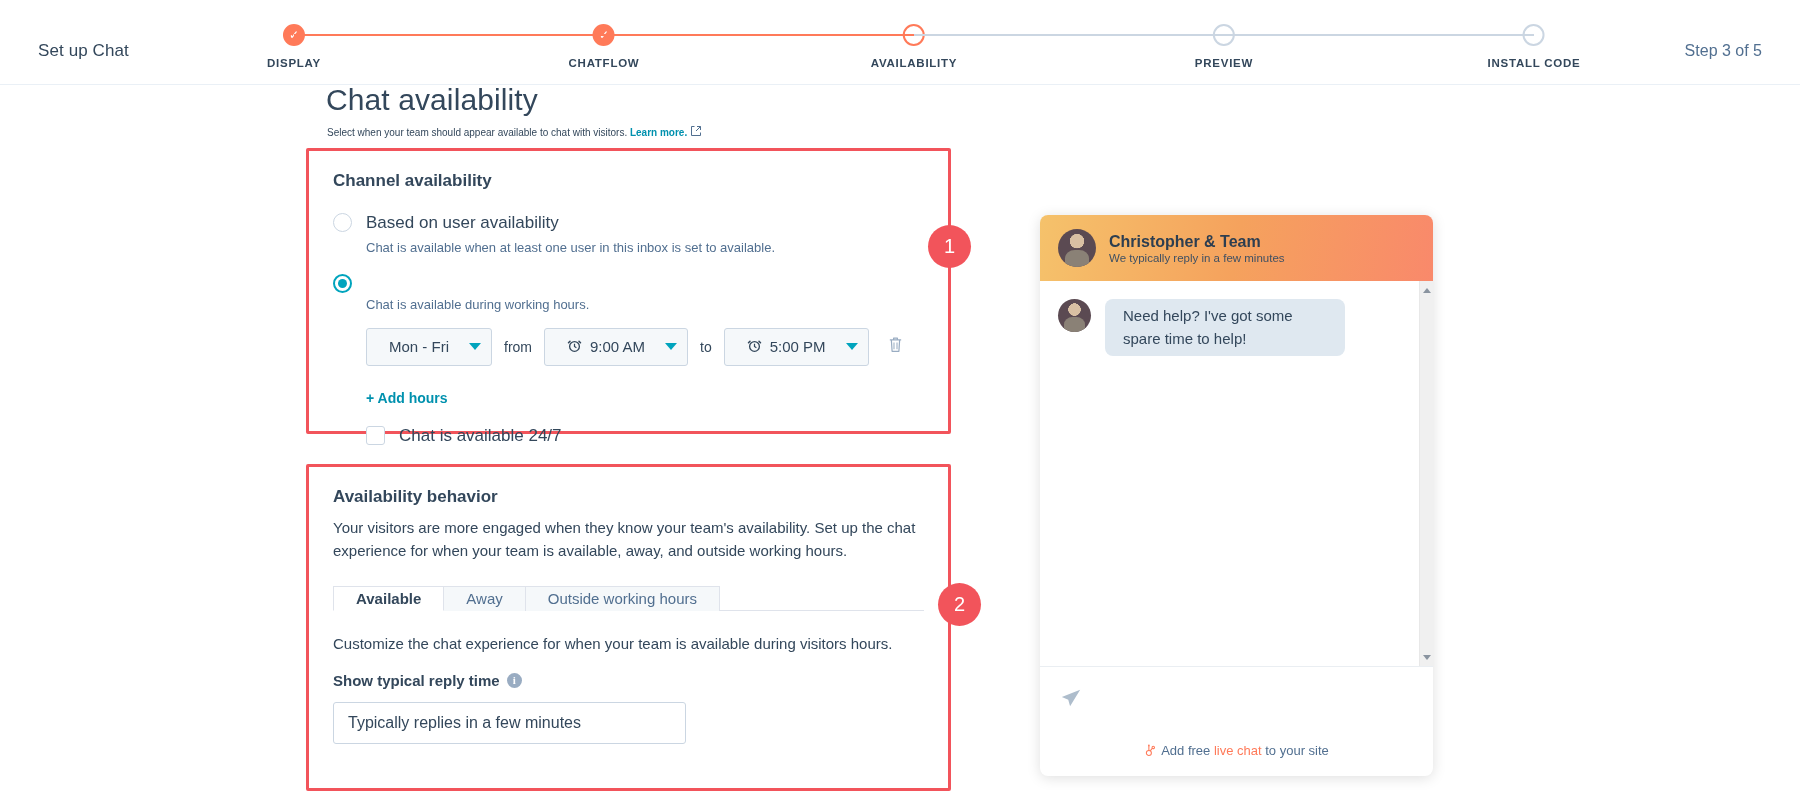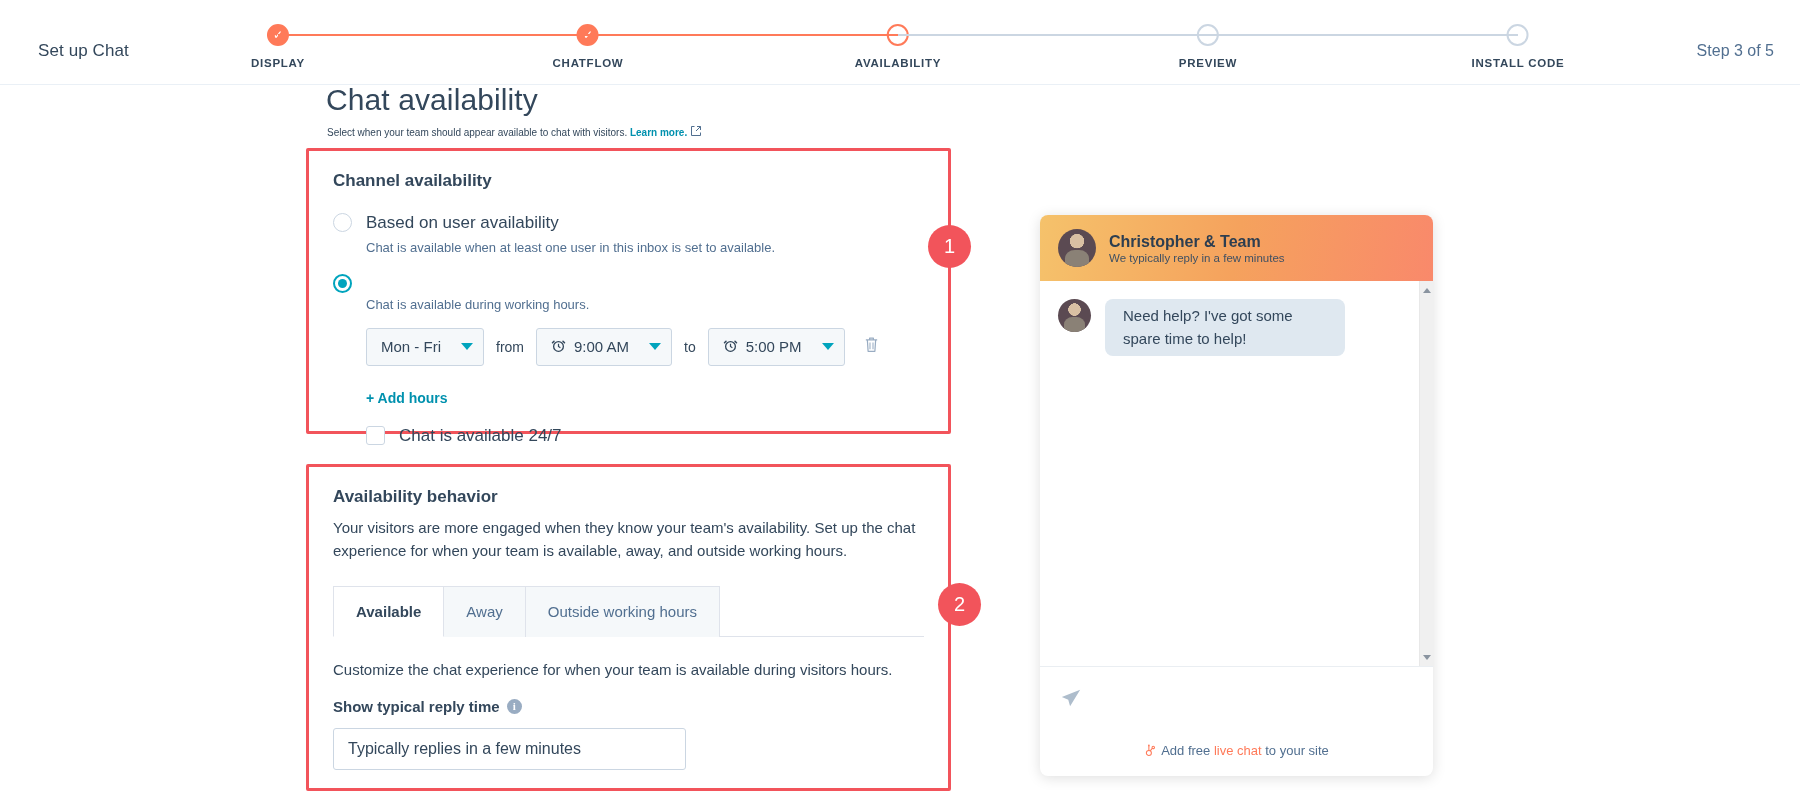--- a/index.html
+++ b/index.html
@@ -14,24 +14,24 @@
   
   .topbar {
     position: absolute; left: 0; top: 0; width: 1800px; height: 85px;
     background: #fff; border-bottom: 1px solid #eaf0f6;
   }
   .setup-title {
     position: absolute; left: 38px; top: 41px;
     font-size: 17px; color: #33475b; letter-spacing: .1px;
   }
   .step-count {
-    position: absolute; right: 26px; top: 42px;
+    position: absolute; right: 38px; top: 42px;
     font-size: 16px; color: #516f90;
   }
-  .stepper { position: absolute; left: 278px; top: 24px; width: 1240px; height: 55px; }
+  .stepper { position: absolute; left: 294px; top: 24px; width: 1240px; height: 55px; }
   .step { position: absolute; top: 0; transform: translateX(-50%); text-align: center; }
   .step .dot {
     width: 22px; height: 22px; border-radius: 50%;
     margin: 0 auto; position: relative; z-index: 3;
     background: #fff; border: 2px solid #cbd6e2;
   }
   .step.done .dot { background: #ff7a59; border-color: #ff7a59; }
   .step.current .dot { background: #fff; border: 2px solid #ff7a59; }
   .step .dot .check {
     position: absolute; left: 0; top: 0; width: 100%; height: 100%;
@@ -101,21 +101,21 @@
     margin-top: 1px; margin-bottom: 16px;
   }
 
   
   .hours-row {
     display: flex; align-items: center; margin-left: 33px; margin-bottom: 10px;
   }
   .select {
     height: 38px; border: 1px solid #cbd6e2; border-radius: 3px;
     background: #f5f8fa; display: flex; align-items: center;
-    padding: 0 10px 0 14px; font-size: 15px; color: #33475b;
+    padding: 0 10px 0 22px; font-size: 15px; color: #33475b;
     min-width: 104px; justify-content: space-between;
   }
   .select .caret {
     width: 0; height: 0; margin-left: 20px;
     border-left: 6px solid transparent; border-right: 6px solid transparent;
     border-top: 7px solid #00a4bd;
   }
   .select .val { display: flex; align-items: center; gap: 8px; white-space: nowrap; }
   .conj { font-size: 14px; color: #33475b; margin: 0 12px; }
   .trash { margin-left: 18px; cursor: pointer; }
@@ -132,21 +132,21 @@
   }
   .cb-label { margin-left: 14px; font-size: 17px; color: #33475b; }
 
   
   .behavior-desc {
     font-size: 15px; color: #33475b; line-height: 1.55;
     margin-top: -10px; margin-bottom: 22px; max-width: 612px;
   }
   .tabs { display: flex; border-bottom: 1px solid #dfe3eb; }
   .tab {
-    padding: 16px 22px; font-size: 15px; color: #516f90;
+    padding: 3px 22px; font-size: 15px; color: #516f90;
     background: #f5f8fa; border: 1px solid #dfe3eb; border-bottom: none;
     border-left: none; position: relative; top: 1px;
   }
   .tab:first-child { border-left: 1px solid #dfe3eb; }
   .tab.active {
     background: #fff; color: #33475b; font-weight: bold;
     border-bottom: 1px solid #fff;
   }
   .tab-body-text {
     margin-top: 24px; font-size: 15px; color: #33475b;

